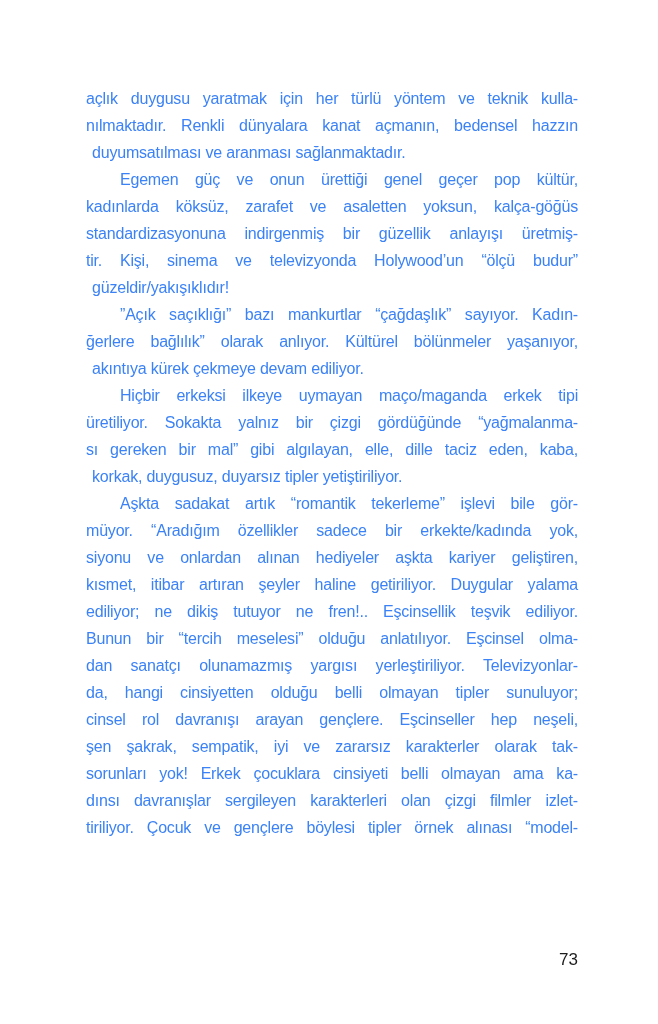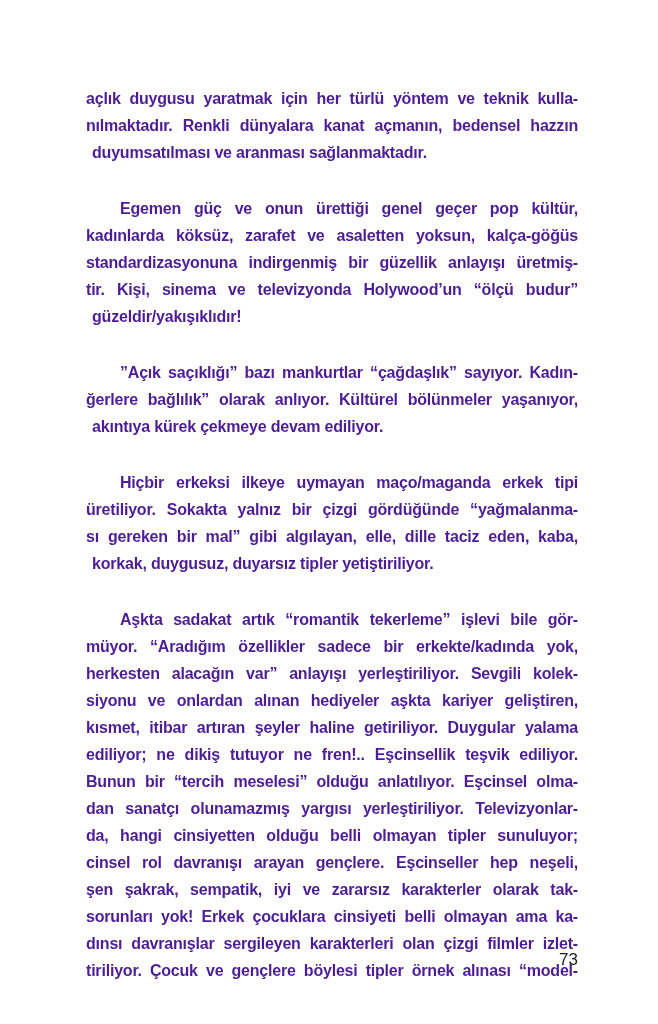--- a/index.html
+++ b/index.html
@@ -26,26 +26,24 @@
     margin: 0;
     padding: 0;
   }
   .line {
     font-size: 16px;
     line-height: 27px;
     letter-spacing: -0.2px;
     text-align: justify;
     text-align-last: justify;
     white-space: normal;
-    color: #4c1d95;
-    font-weight: bold;
+    color: #3b82f6;
   }
   .line.indent {
     text-indent: 34px;
-    margin-top: 29px;
   }
   .line.end {
     text-align-last: left;
     margin-left: 6px;
   }
   .page-number {
     position: absolute;
     left: 86px;
     top: 946px;
     width: 492px;
@@ -84,21 +82,20 @@
     <div class="paragraph">
       <div class="line indent">Hiçbir erkeksi ilkeye uymayan maço/maganda erkek tipi</div>
       <div class="line">üretiliyor. Sokakta yalnız bir çizgi gördüğünde “yağmalanma-</div>
       <div class="line">sı gereken bir mal” gibi algılayan, elle, dille taciz eden, kaba,</div>
       <div class="line end">korkak, duygusuz, duyarsız tipler yetiştiriliyor.</div>
     </div>
 
     <div class="paragraph">
       <div class="line indent">Aşkta sadakat artık “romantik tekerleme” işlevi bile gör-</div>
       <div class="line">müyor. “Aradığım özellikler sadece bir erkekte/kadında yok,</div>
-      <div class="line">herkesten alacağın var” anlayışı yerleştiriliyor. Sevgili kolek-</div>
       <div class="line">siyonu ve onlardan alınan hediyeler aşkta kariyer geliştiren,</div>
       <div class="line">kısmet, itibar artıran şeyler haline getiriliyor. Duygular yalama</div>
       <div class="line">ediliyor; ne dikiş tutuyor ne fren!.. Eşcinsellik teşvik ediliyor.</div>
       <div class="line">Bunun bir “tercih meselesi” olduğu anlatılıyor. Eşcinsel olma-</div>
       <div class="line">dan sanatçı olunamazmış yargısı yerleştiriliyor. Televizyonlar-</div>
       <div class="line">da, hangi cinsiyetten olduğu belli olmayan tipler sunuluyor;</div>
       <div class="line">cinsel rol davranışı arayan gençlere. Eşcinseller hep neşeli,</div>
       <div class="line">şen şakrak, sempatik, iyi ve zararsız karakterler olarak tak-</div>
       <div class="line">sorunları yok! Erkek çocuklara cinsiyeti belli olmayan ama ka-</div>
       <div class="line">dınsı davranışlar sergileyen karakterleri olan çizgi filmler izlet-</div>

